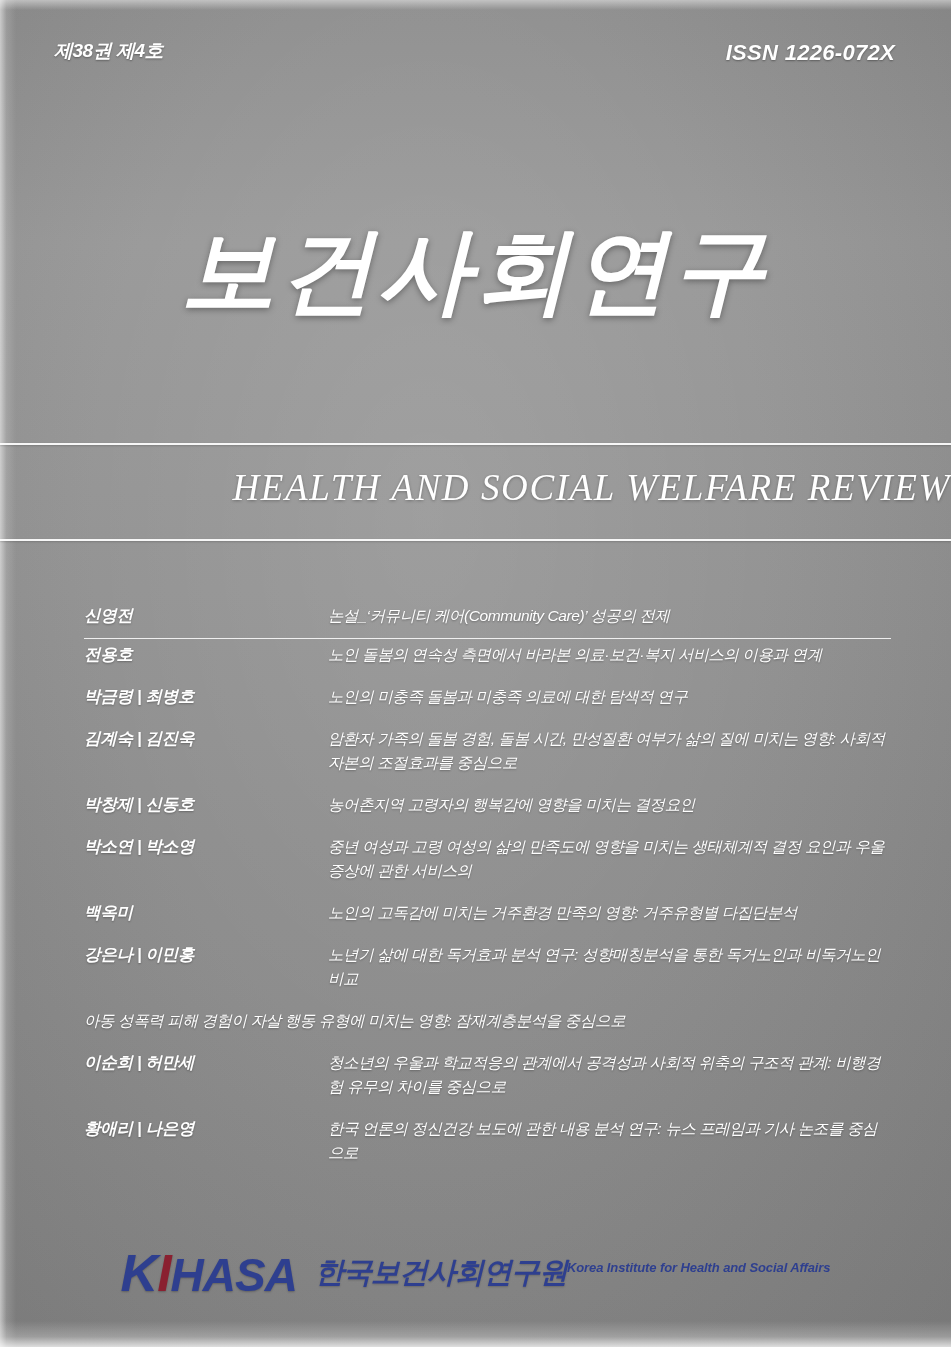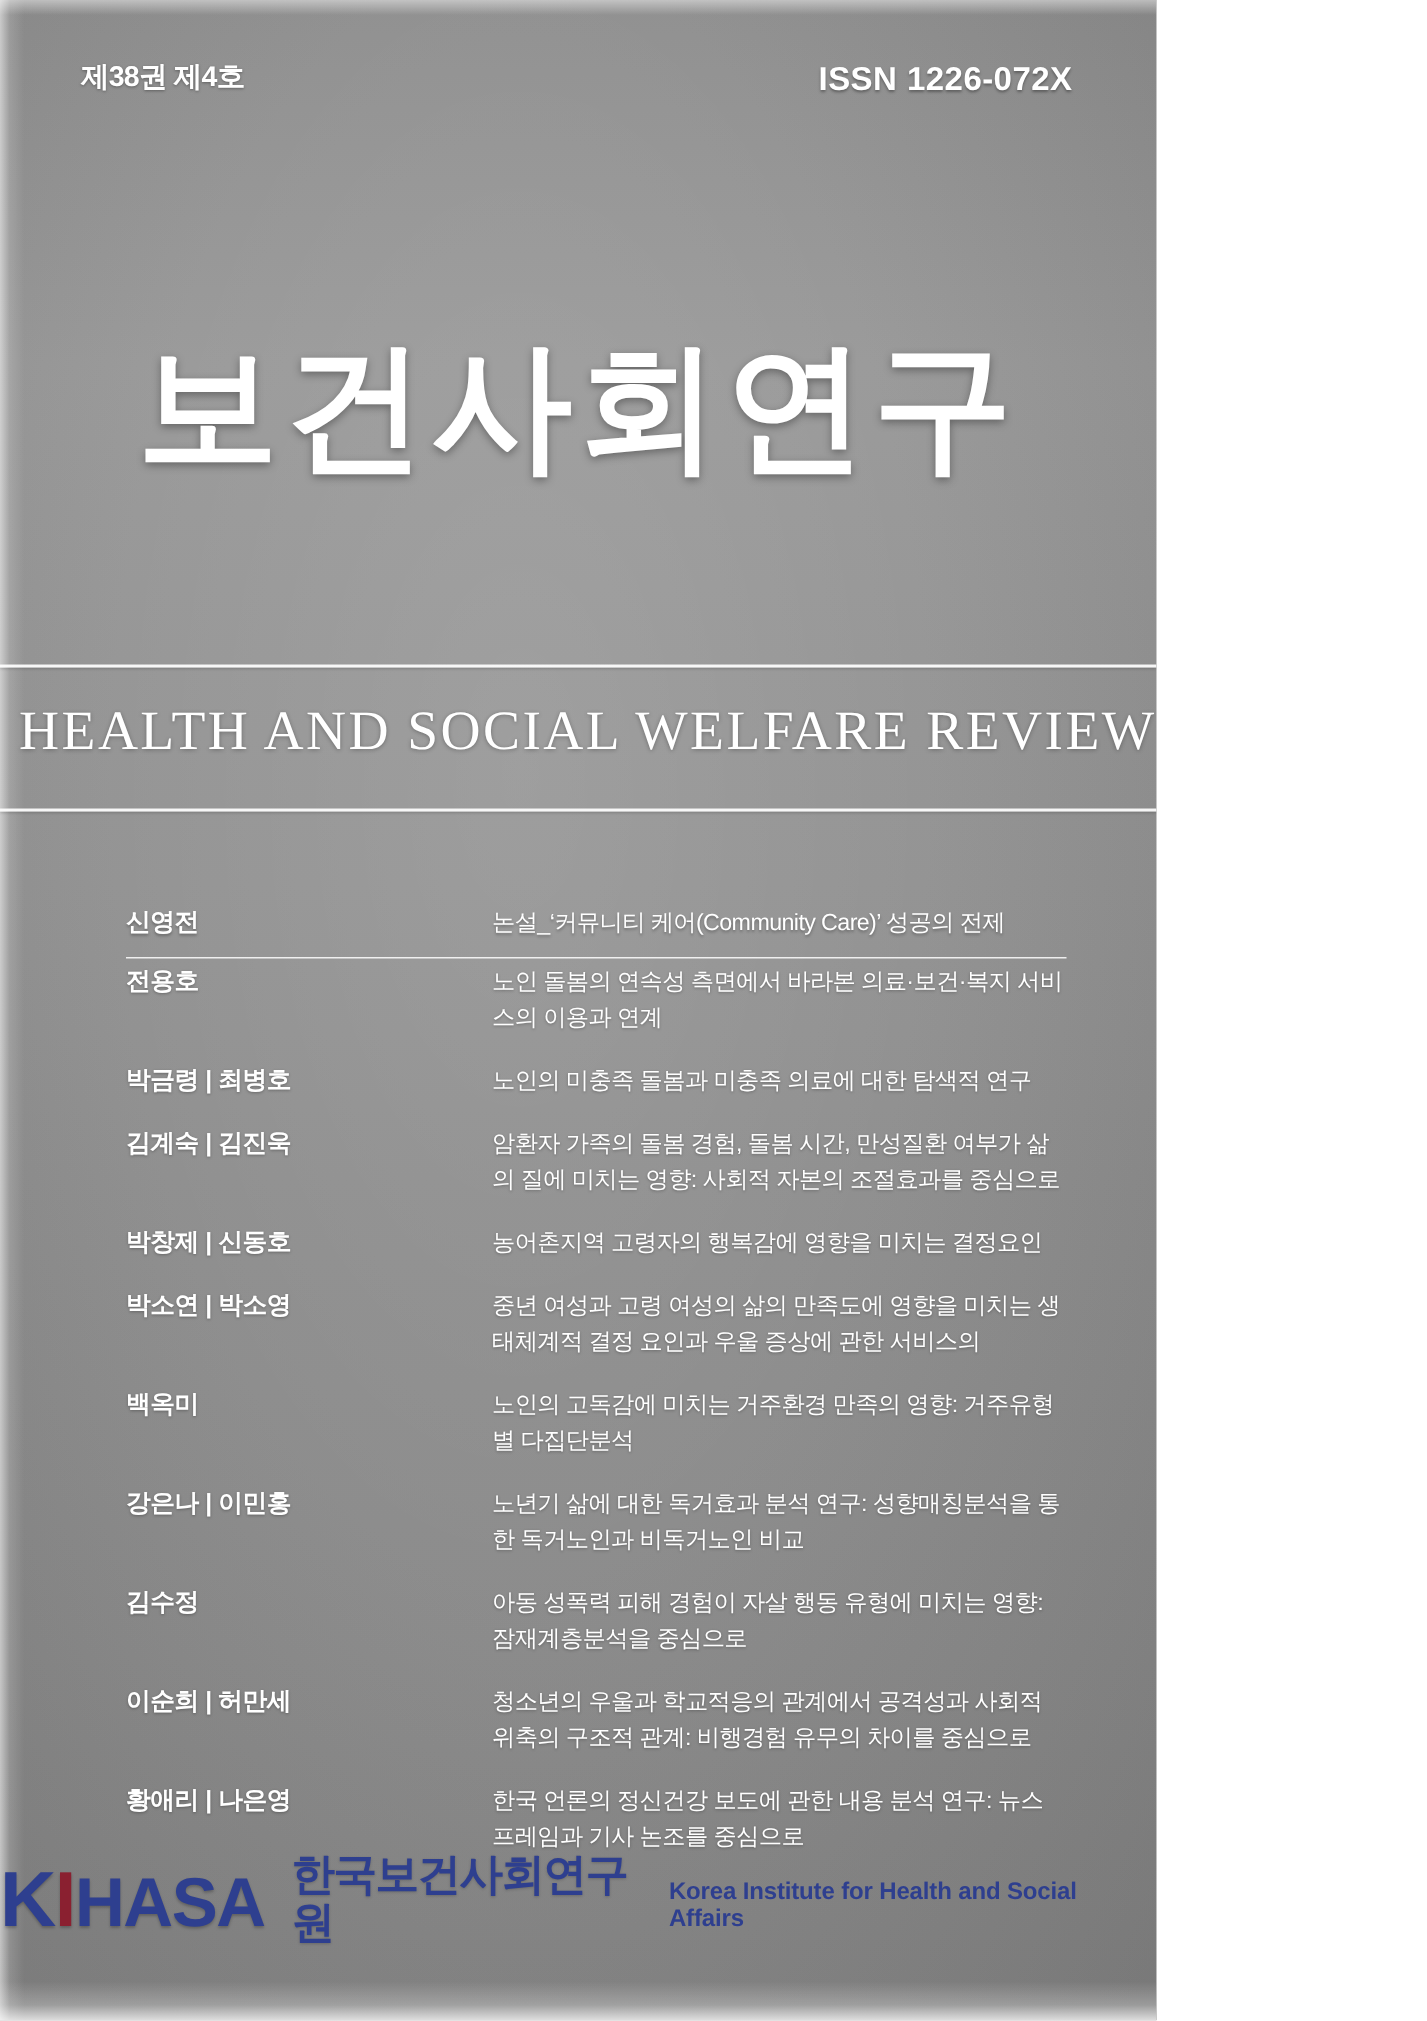--- a/index.html
+++ b/index.html
@@ -5,25 +5,26 @@
   html, body {
     margin: 0;
     padding: 0;
     background: #ffffff;
   }
   body {
     font-family: "Liberation Sans", sans-serif;
   }
   .page {
     position: relative;
-    width: 771px;
+    width: 951px;
     height: 1347px;
     overflow: hidden;
     background: #8e8e8e;
     background: linear-gradient(180deg, #8f8f8f 0%, #999999 18%, #939393 40%, #8d8d8d 62%, #8a8a8a 82%, #868686 100%);
+    font-style: italic;
   }
   
   .page:before {
     content: "";
     position: absolute;
     inset: 0;
     background: radial-gradient(ellipse at 45% 38%, rgba(255,255,255,0.10) 0%, rgba(255,255,255,0.02) 45%, rgba(0,0,0,0.10) 100%);
     pointer-events: none;
   }
   .edge-left {
@@ -176,24 +177,24 @@
   }
   .logo-ko {
     color: #2e3f8f;
     font-size: 29px;
     font-weight: 700;
     letter-spacing: -1px;
     text-shadow: 0 1px 2px rgba(0,0,0,0.2);
   }
   .logo-en {
     color: #2e3f8f;
-    font-size: 16px;
+    font-size: 13px;
     font-weight: 700;
     letter-spacing: -0.1px;
-    margin-top: 18px;
+    margin-top: 4px;
   }
 </style>
 </head>
 <body>
 
 <div class="page">
   <div class="edge-left"></div>
   <div class="edge-top"></div>
   <div class="edge-bottom"></div>
 
@@ -233,21 +234,20 @@
     </div>
     <div class="toc-row">
       <div class="authors">백옥미</div>
       <div class="article">노인의 고독감에 미치는 거주환경 만족의 영향: 거주유형별 다집단분석</div>
     </div>
     <div class="toc-row">
       <div class="authors">강은나 | 이민홍</div>
       <div class="article">노년기 삶에 대한 독거효과 분석 연구: 성향매칭분석을 통한 독거노인과 비독거노인 비교</div>
     </div>
     <div class="toc-row">
-      <div class="authors">김수정</div>
       <div class="article">아동 성폭력 피해 경험이 자살 행동 유형에 미치는 영향: 잠재계층분석을 중심으로</div>
     </div>
     <div class="toc-row">
       <div class="authors">이순희 | 허만세</div>
       <div class="article">청소년의 우울과 학교적응의 관계에서 공격성과 사회적 위축의 구조적 관계: 비행경험 유무의 차이를 중심으로</div>
     </div>
     <div class="toc-row">
       <div class="authors">황애리 | 나은영</div>
       <div class="article">한국 언론의 정신건강 보도에 관한 내용 분석 연구: 뉴스 프레임과 기사 논조를 중심으로</div>
     </div>

